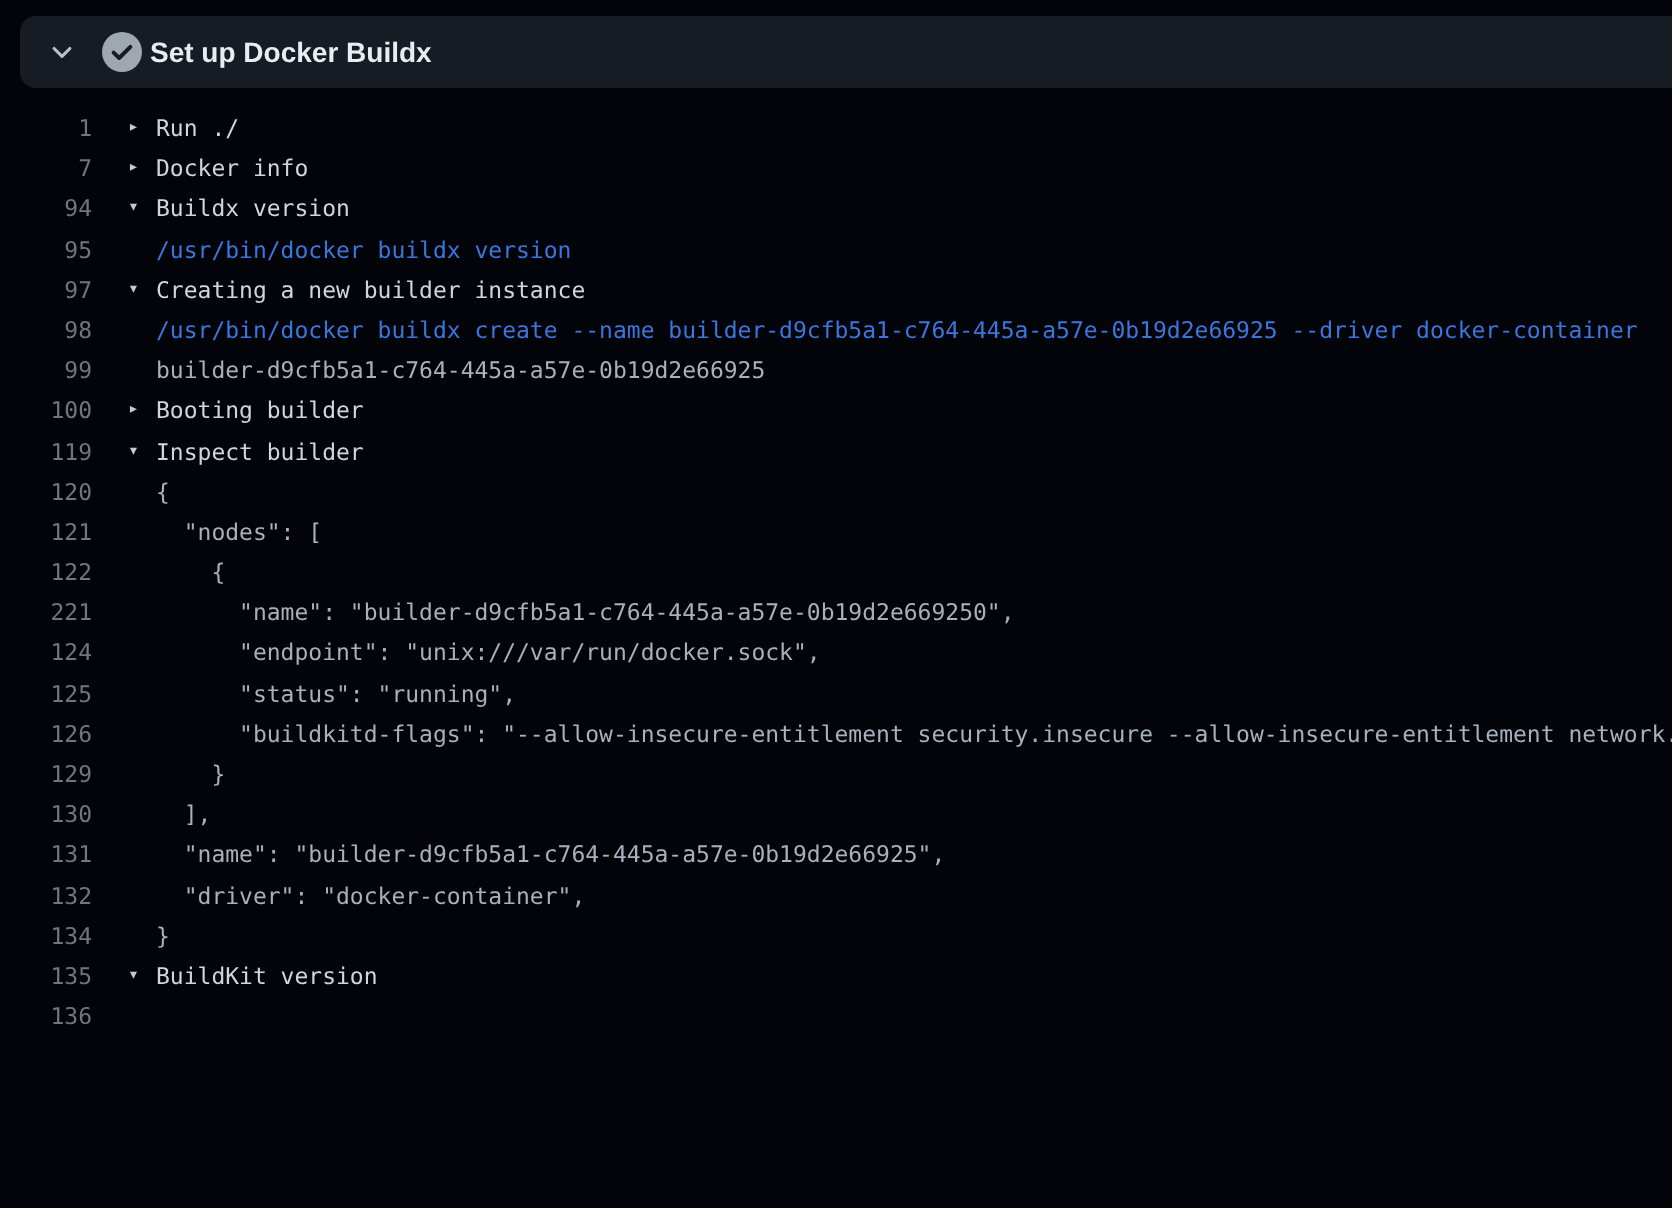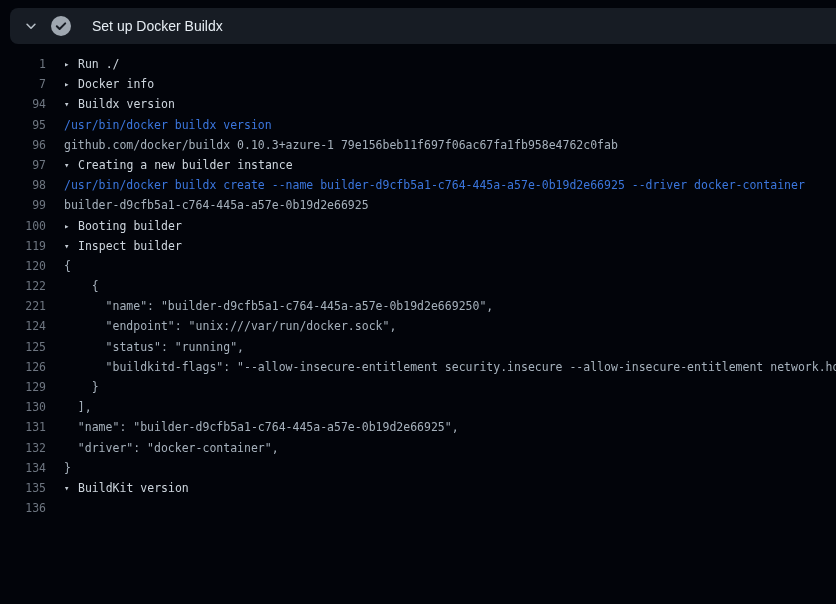--- a/index.html
+++ b/index.html
@@ -33,24 +33,24 @@
     justify-content: center;
     flex: none;
   }
   .step-header .status {
     margin-left: 13px;
     width: 20px;
     height: 20px;
     flex: none;
   }
   .step-header .title {
-    margin-left: 21px;
+    margin-left: 4px;
     font-family: "Liberation Sans", "DejaVu Sans", sans-serif;
     font-size: 14px;
-    font-weight: 400;
+    font-weight: 700;
     color: #e6edf3;
     white-space: nowrap;
   }
   
   .log {
     position: absolute;
     left: 0;
     top: 54px;
     width: 836px;
   }
@@ -75,21 +75,21 @@
     width: 10px;
     font-size: 9px;
     color: #c3cbd3;
     text-align: left;
   }
   .row.group .text {
     margin-left: 4px;
     color: #ced6de;
   }
   .row.child .text {
-    margin-left: 18px;
+    margin-left: 32px;
   }
   .row.output .text { color: #a6b1bc; }
   .row.command .text { color: #3b76dd; }
 </style>
 </head>
 <body>
 
 <div class="step-header">
   <span class="chevron">
     <svg width="14" height="14" viewBox="0 0 16 16">
@@ -103,27 +103,27 @@
     </svg>
   </span>
   <span class="title">Set up Docker Buildx</span>
 </div>
 
 <div class="log">
     <div class="row group"><span class="num">1</span><span class="marker">▸</span><span class="text">Run ./</span></div>
     <div class="row group"><span class="num">7</span><span class="marker">▸</span><span class="text">Docker info</span></div>
     <div class="row group"><span class="num">94</span><span class="marker">▾</span><span class="text">Buildx version</span></div>
     <div class="row child command"><span class="num">95</span><span class="text">/usr/bin/docker buildx version</span></div>
-    <div class="row child output"><span class="num">96</span><span class="text">github.com/docker/buildx 0.10.3+azure-1 79e156beb11f697f06ac67fa1fb958e4762c0fab</span></div>
     <div class="row group"><span class="num">97</span><span class="marker">▾</span><span class="text">Creating a new builder instance</span></div>
     <div class="row child command"><span class="num">98</span><span class="text">/usr/bin/docker buildx create --name builder-d9cfb5a1-c764-445a-a57e-0b19d2e66925 --driver docker-container</span></div>
     <div class="row child output"><span class="num">99</span><span class="text">builder-d9cfb5a1-c764-445a-a57e-0b19d2e66925</span></div>
     <div class="row group"><span class="num">100</span><span class="marker">▸</span><span class="text">Booting builder</span></div>
     <div class="row group"><span class="num">119</span><span class="marker">▾</span><span class="text">Inspect builder</span></div>
     <div class="row child output"><span class="num">120</span><span class="text">{</span></div>
+    <div class="row child output"><span class="num">121</span><span class="text">  "nodes": [</span></div>
     <div class="row child output"><span class="num">122</span><span class="text">    {</span></div>
     <div class="row child output"><span class="num">221</span><span class="text">      "name": "builder-d9cfb5a1-c764-445a-a57e-0b19d2e669250",</span></div>
     <div class="row child output"><span class="num">124</span><span class="text">      "endpoint": "unix:///var/run/docker.sock",</span></div>
     <div class="row child output"><span class="num">125</span><span class="text">      "status": "running",</span></div>
     <div class="row child output"><span class="num">126</span><span class="text">      "buildkitd-flags": "--allow-insecure-entitlement security.insecure --allow-insecure-entitlement network.host",</span></div>
     <div class="row child output"><span class="num">129</span><span class="text">    }</span></div>
     <div class="row child output"><span class="num">130</span><span class="text">  ],</span></div>
     <div class="row child output"><span class="num">131</span><span class="text">  "name": "builder-d9cfb5a1-c764-445a-a57e-0b19d2e66925",</span></div>
     <div class="row child output"><span class="num">132</span><span class="text">  "driver": "docker-container",</span></div>
     <div class="row child output"><span class="num">134</span><span class="text">}</span></div>

